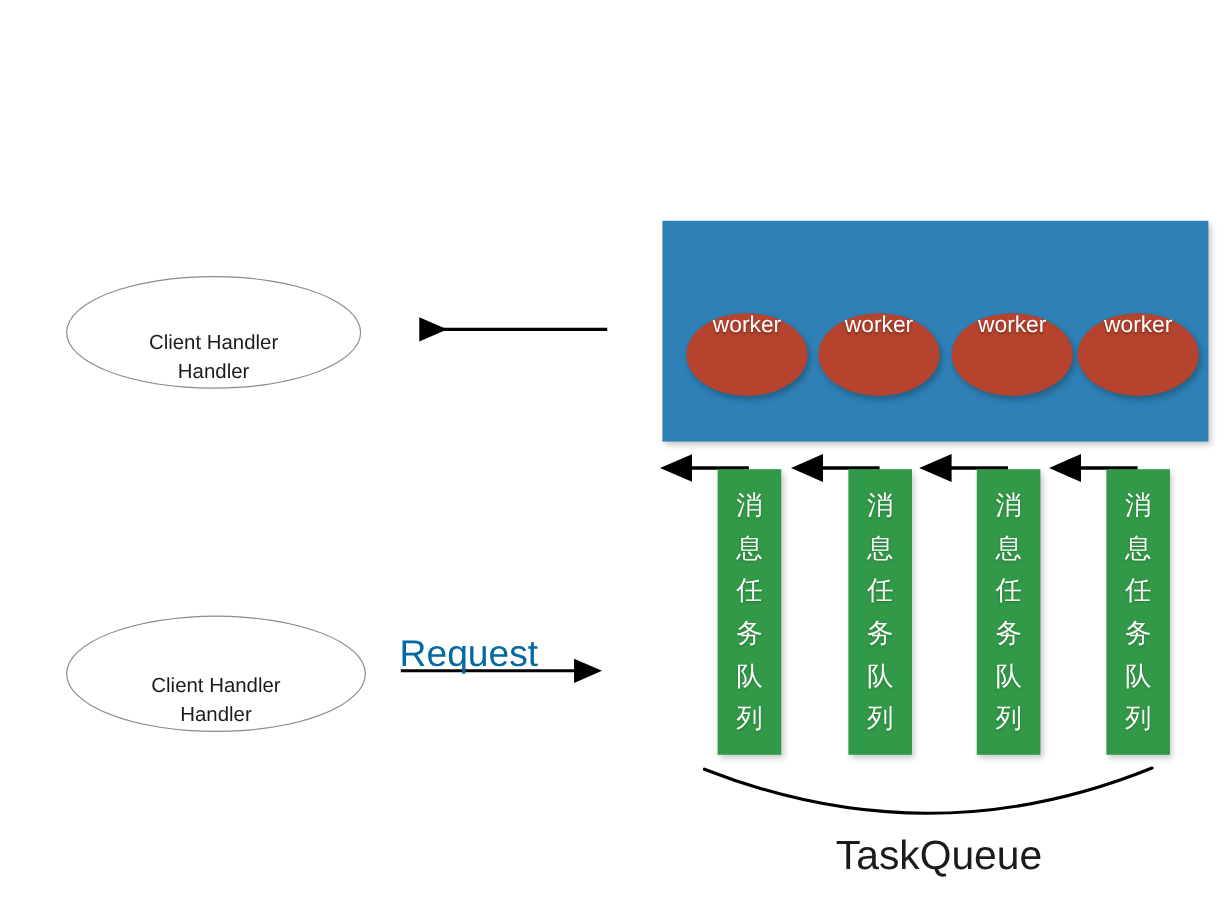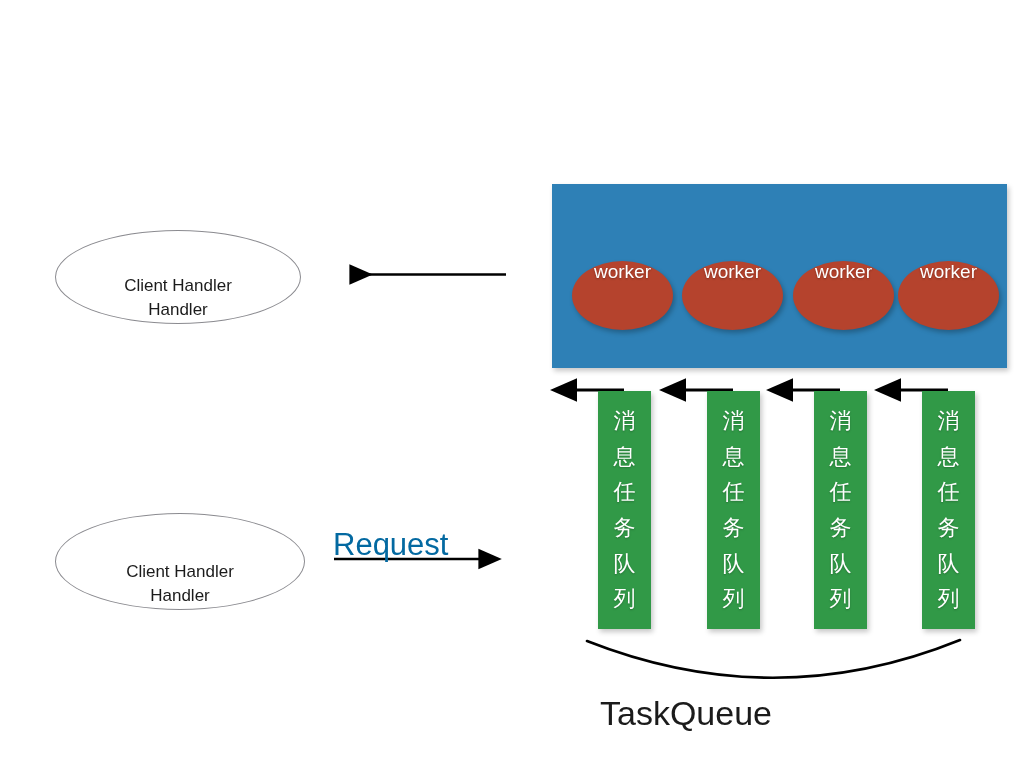--- a/index.html
+++ b/index.html
@@ -122,20 +122,21 @@
     text-align: left;
     font-size: 31px;
     color: #0369a1;
     margin-top: 24px;
   }
   #taskqueue-label {
     position: absolute;
     left: 600px;
     top: 694px;
     width: 365px;
+    text-align: center;
     font-size: 34px;
     color: #1b1b1b;
   }
 </style>
 </head>
 <body>
 
 <div id="canvas">
 
   <svg id="overlay" viewBox="0 0 1024 768" xmlns="http://www.w3.org/2000/svg">

